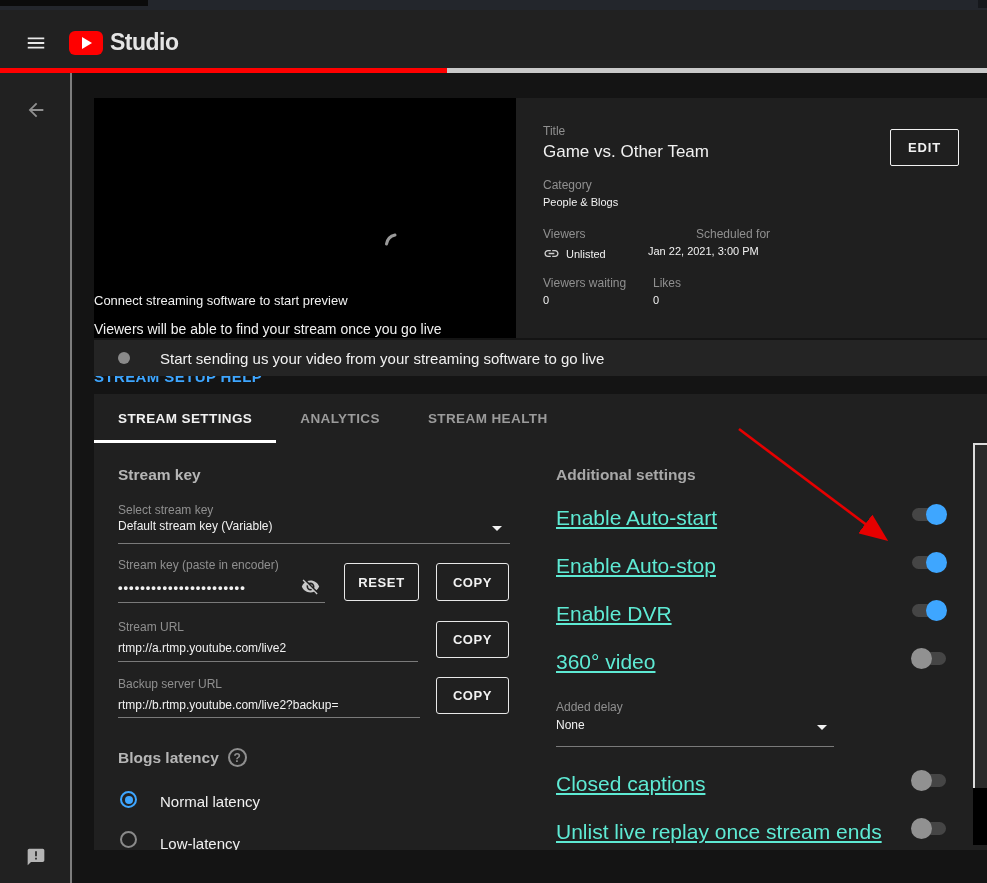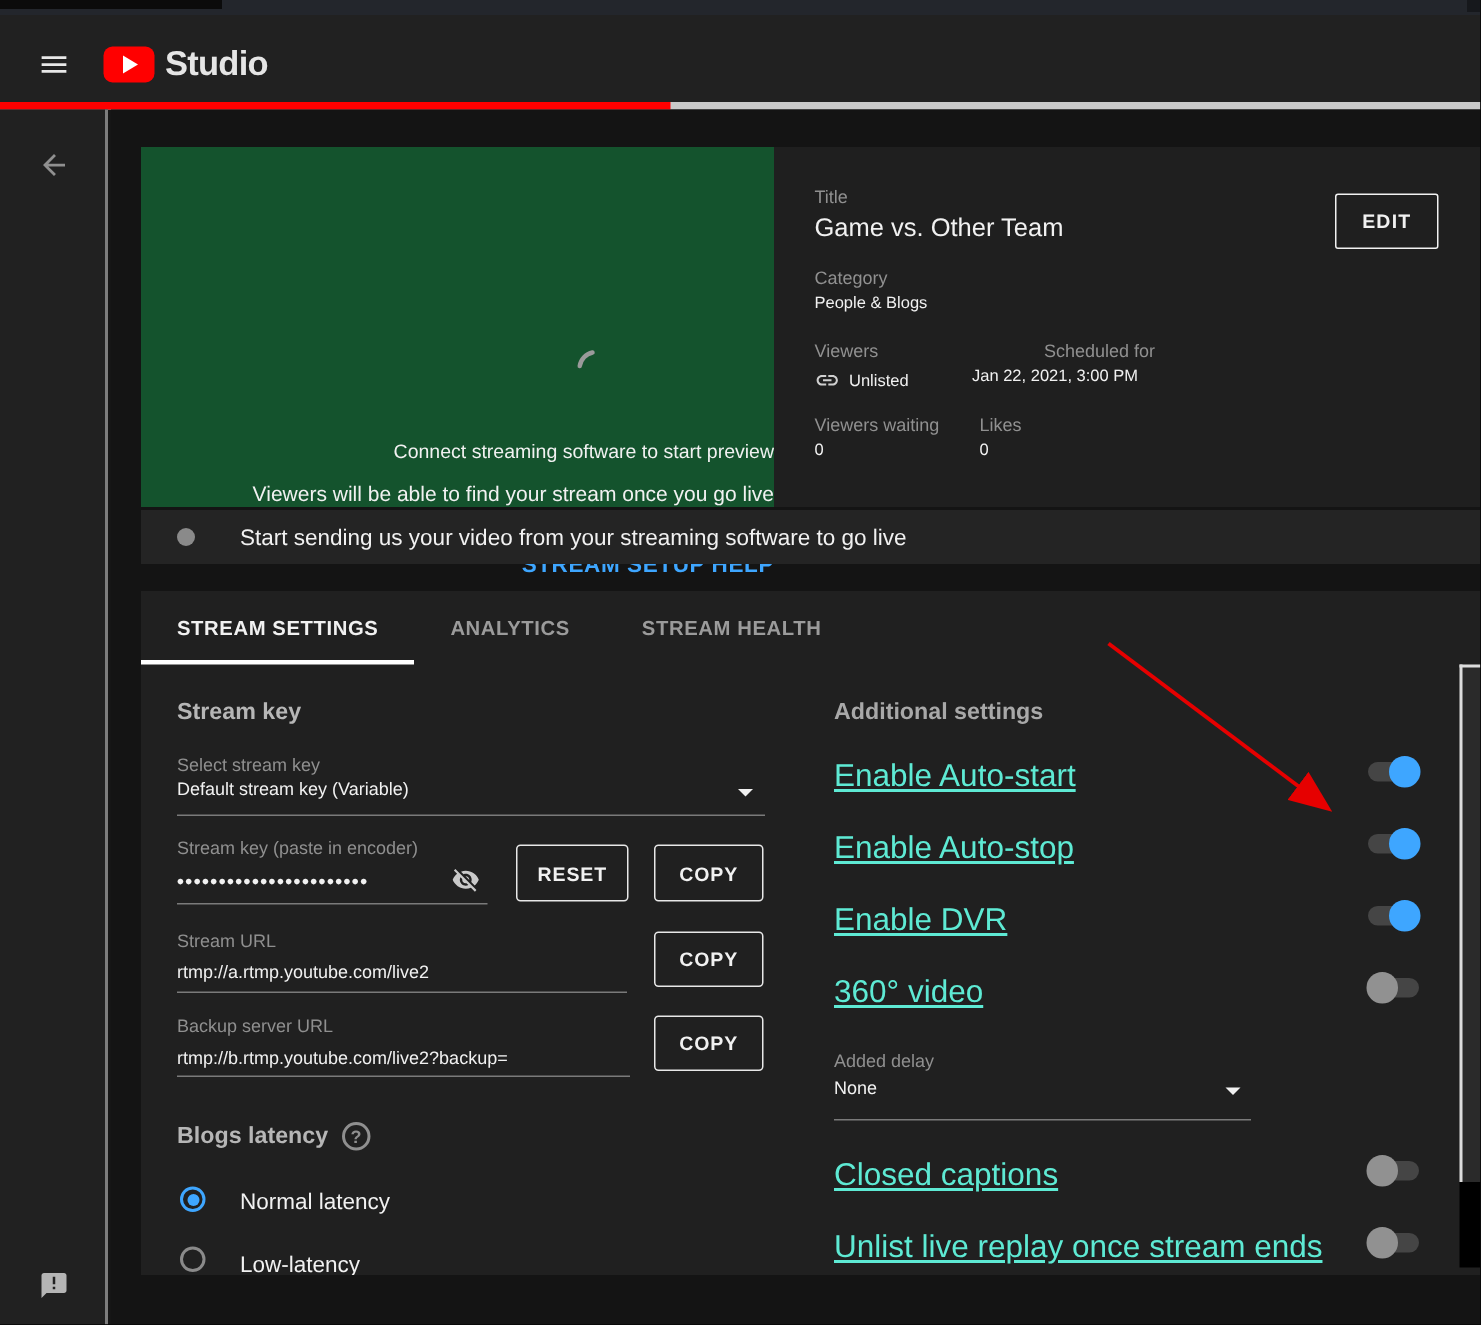--- a/index.html
+++ b/index.html
@@ -27,21 +27,21 @@
   .progress-fill{left:0;top:0;width:447px;height:5px;background:#f00;}
 
   
   .sidebar{left:0;top:73px;width:72px;height:810px;background:#212121;border-right:2px solid #7d7d7d;}
   .back-btn{left:25px;top:99px;width:22px;height:22px;cursor:pointer;}
   .feedback-btn{left:26px;top:847px;width:20px;height:20px;cursor:pointer;}
 
   .main-bg{left:74px;top:73px;width:913px;height:810px;background:#141414;}
 
   
-  .preview{left:94px;top:98px;width:422px;height:240px;background:#14532d;text-align:right;}
+  .preview{left:94px;top:98px;width:422px;height:240px;background:#000000;text-align:left;}
   .spinner{position:absolute;left:288px;top:134px;}
   .preview-line1{position:absolute;left:0;top:195px;width:422px;font-size:13px;font-weight:500;}
   .preview-line2{position:absolute;left:0;top:223px;width:422px;font-size:14px;font-weight:500;}
   .preview-help{position:absolute;left:0;top:270px;width:422px;font-size:15px;font-weight:600;letter-spacing:.4px;color:var(--blue);cursor:pointer;}
 
   
   .info{left:516px;top:98px;width:471px;height:240px;background:var(--panel);}
   .lbl{position:absolute;font-size:12px;color:var(--label);}
   .val{position:absolute;font-size:11px;font-weight:500;color:var(--text);}
   .info-title-label{left:27px;top:26px;}

